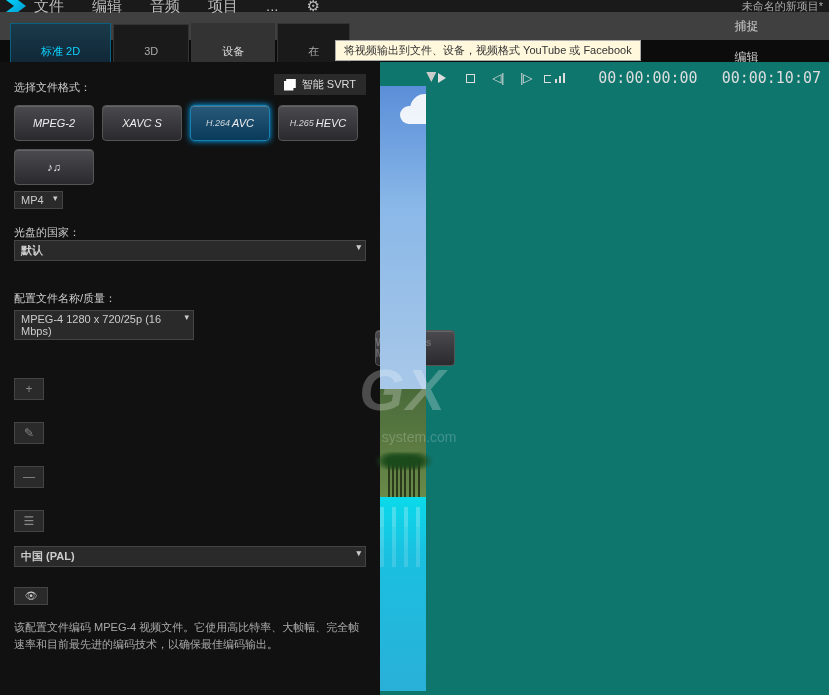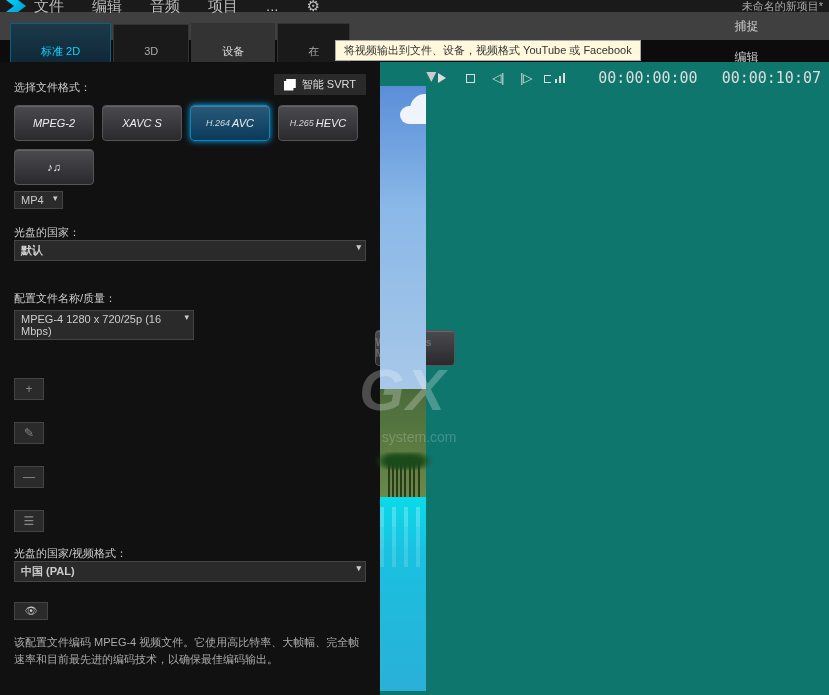--- a/index.html
+++ b/index.html
@@ -149,21 +149,20 @@
       <div class="row">
         <div class="sel-sm sel-280">MPEG-4 1280 x 720/25p (16 Mbps)</div>
         <div class="sqbtn">+</div>
         <div class="sqbtn">✎</div>
         <div class="sqbtn">—</div>
         <div class="sqbtn">☰</div>
       </div>
     </div>
 
     <div class="section">
-      <div class="lbl">光盘的国家/视频格式：</div>
       <div class="sel-sm sel-full">中国 (PAL)</div>
       <div class="eye">👁</div>
     </div>
 
     <div class="desc">该配置文件编码 MPEG-4 视频文件。它使用高比特率、大帧幅、完全帧速率和目前最先进的编码技术，以确保最佳编码输出。</div>
   </div>
 
   <div class="right">
     <div class="preview">
       <div class="sky">

